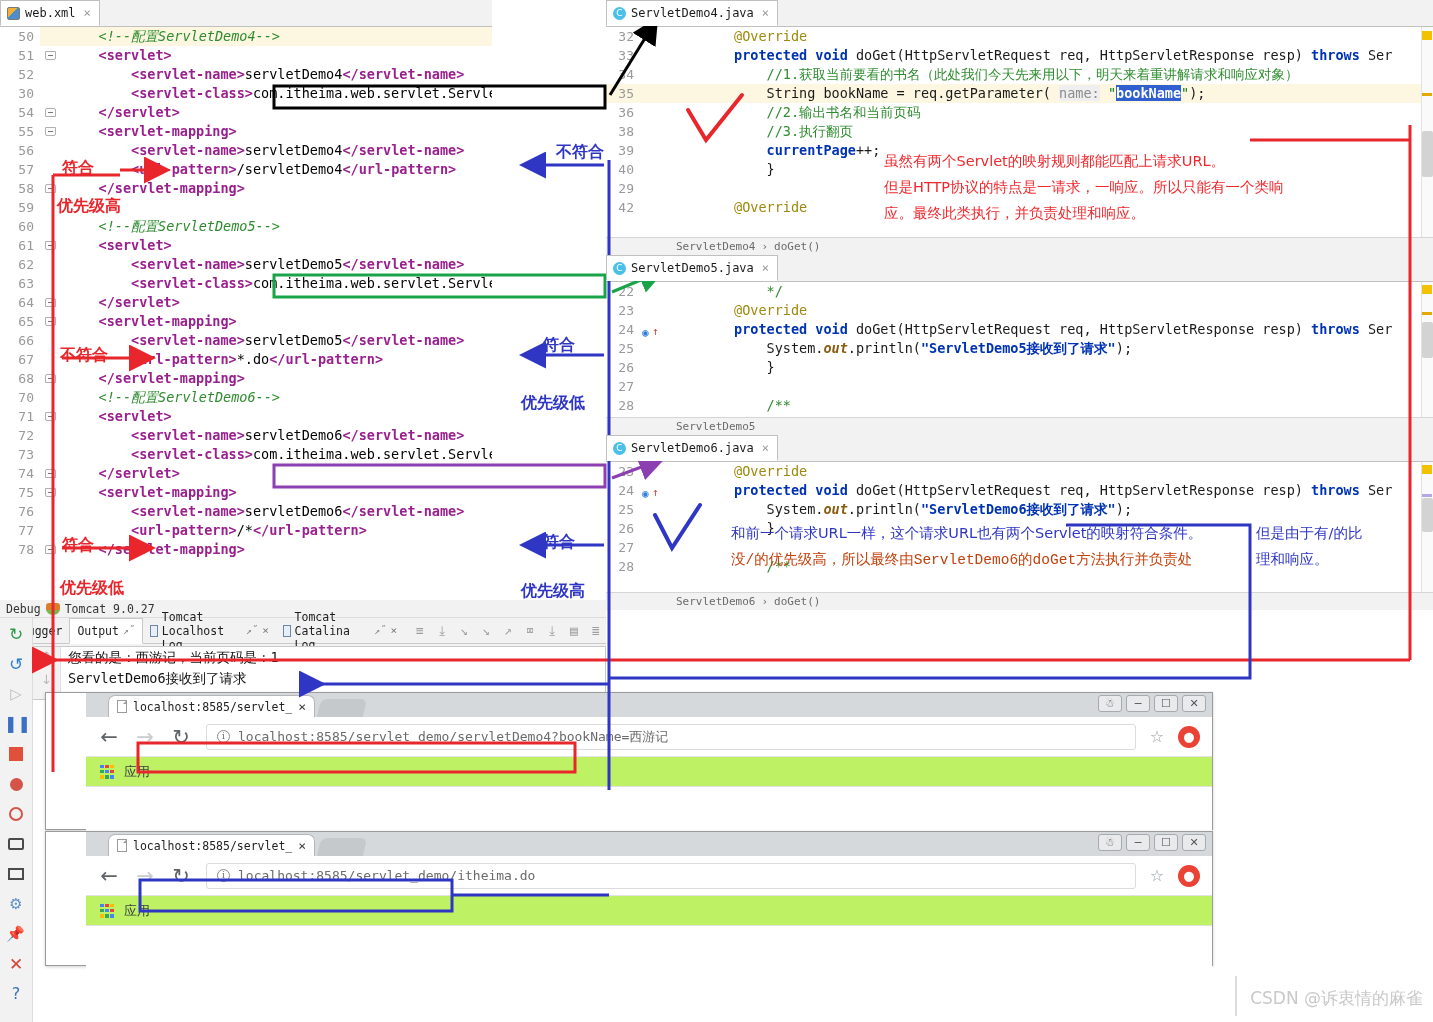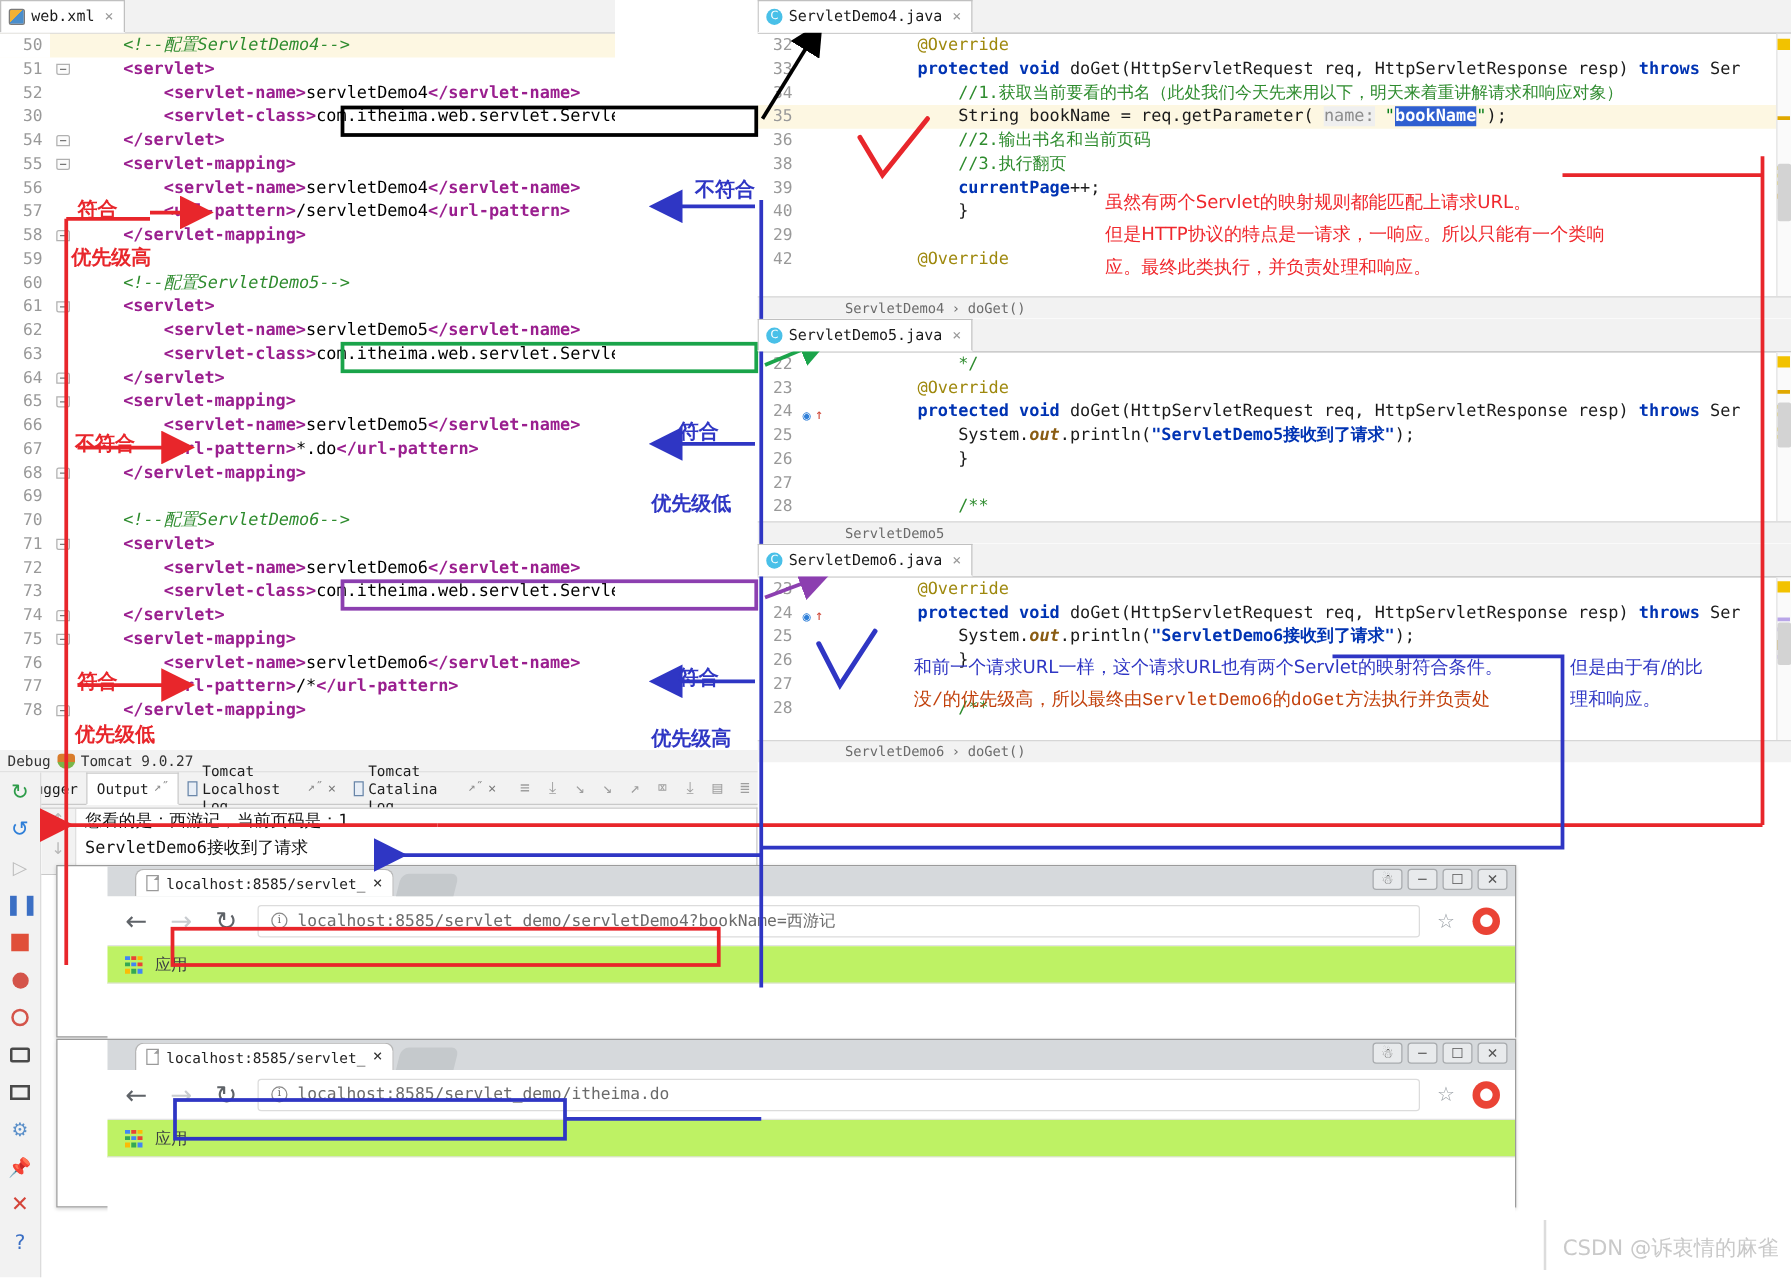--- a/index.html
+++ b/index.html
@@ -275,21 +275,20 @@
       <div class="coderow"><div class="gnum">59</div><div class="gfold"></div><div class="ctext"></div></div>
       <div class="coderow"><div class="gnum">60</div><div class="gfold"></div><div class="ctext"><span class="t-com">    &lt;!--配置ServletDemo5--&gt;</span></div></div>
       <div class="coderow"><div class="gnum">61</div><div class="gfold"><div class="fold dn"></div></div><div class="ctext">    <span class="t-tag">&lt;servlet&gt;</span></div></div>
       <div class="coderow"><div class="gnum">62</div><div class="gfold"></div><div class="ctext">        <span class="t-tag">&lt;servlet-name&gt;</span>servletDemo5<span class="t-tag">&lt;/servlet-name&gt;</span></div></div>
       <div class="coderow"><div class="gnum">63</div><div class="gfold"></div><div class="ctext">        <span class="t-tag">&lt;servlet-class&gt;</span>com.itheima.web.servlet.ServletDemo5<span class="t-tag">&lt;/servlet-class&gt;</span></div></div>
       <div class="coderow"><div class="gnum">64</div><div class="gfold"><div class="fold up"></div></div><div class="ctext">    <span class="t-tag">&lt;/servlet&gt;</span></div></div>
       <div class="coderow"><div class="gnum">65</div><div class="gfold"><div class="fold dn"></div></div><div class="ctext">    <span class="t-tag">&lt;servlet-mapping&gt;</span></div></div>
       <div class="coderow"><div class="gnum">66</div><div class="gfold"></div><div class="ctext">        <span class="t-tag">&lt;servlet-name&gt;</span>servletDemo5<span class="t-tag">&lt;/servlet-name&gt;</span></div></div>
       <div class="coderow"><div class="gnum">67</div><div class="gfold"></div><div class="ctext">        <span class="t-tag">&lt;url-pattern&gt;</span>*.do<span class="t-tag">&lt;/url-pattern&gt;</span></div></div>
       <div class="coderow"><div class="gnum">68</div><div class="gfold"><div class="fold up"></div></div><div class="ctext">    <span class="t-tag">&lt;/servlet-mapping&gt;</span></div></div>
-      <div class="coderow"><div class="gnum">69</div><div class="gfold"></div><div class="ctext"></div></div>
       <div class="coderow"><div class="gnum">70</div><div class="gfold"></div><div class="ctext"><span class="t-com">    &lt;!--配置ServletDemo6--&gt;</span></div></div>
       <div class="coderow"><div class="gnum">71</div><div class="gfold"><div class="fold dn"></div></div><div class="ctext">    <span class="t-tag">&lt;servlet&gt;</span></div></div>
       <div class="coderow"><div class="gnum">72</div><div class="gfold"></div><div class="ctext">        <span class="t-tag">&lt;servlet-name&gt;</span>servletDemo6<span class="t-tag">&lt;/servlet-name&gt;</span></div></div>
       <div class="coderow"><div class="gnum">73</div><div class="gfold"></div><div class="ctext">        <span class="t-tag">&lt;servlet-class&gt;</span>com.itheima.web.servlet.ServletDemo6<span class="t-tag">&lt;/servlet-class&gt;</span></div></div>
       <div class="coderow"><div class="gnum">74</div><div class="gfold"><div class="fold up"></div></div><div class="ctext">    <span class="t-tag">&lt;/servlet&gt;</span></div></div>
       <div class="coderow"><div class="gnum">75</div><div class="gfold"><div class="fold dn"></div></div><div class="ctext">    <span class="t-tag">&lt;servlet-mapping&gt;</span></div></div>
       <div class="coderow"><div class="gnum">76</div><div class="gfold"></div><div class="ctext">        <span class="t-tag">&lt;servlet-name&gt;</span>servletDemo6<span class="t-tag">&lt;/servlet-name&gt;</span></div></div>
       <div class="coderow"><div class="gnum">77</div><div class="gfold"></div><div class="ctext">        <span class="t-tag">&lt;url-pattern&gt;</span>/*<span class="t-tag">&lt;/url-pattern&gt;</span></div></div>
       <div class="coderow"><div class="gnum">78</div><div class="gfold"><div class="fold up"></div></div><div class="ctext">    <span class="t-tag">&lt;/servlet-mapping&gt;</span></div></div>
     </div>

